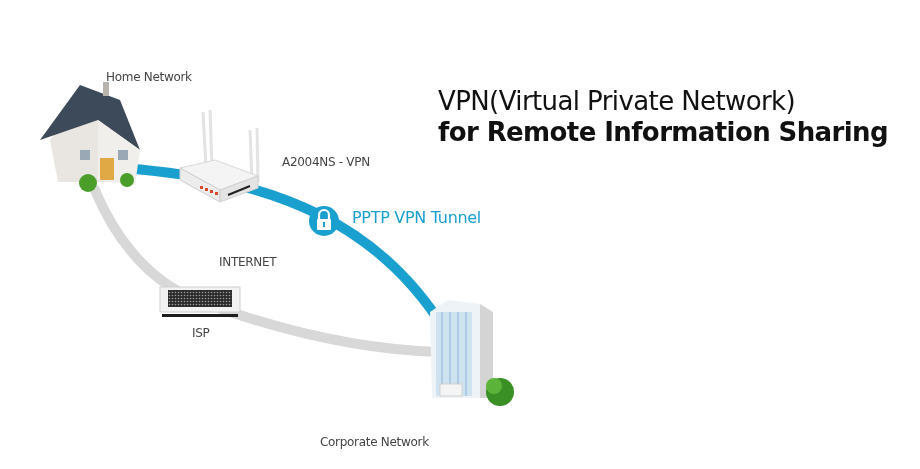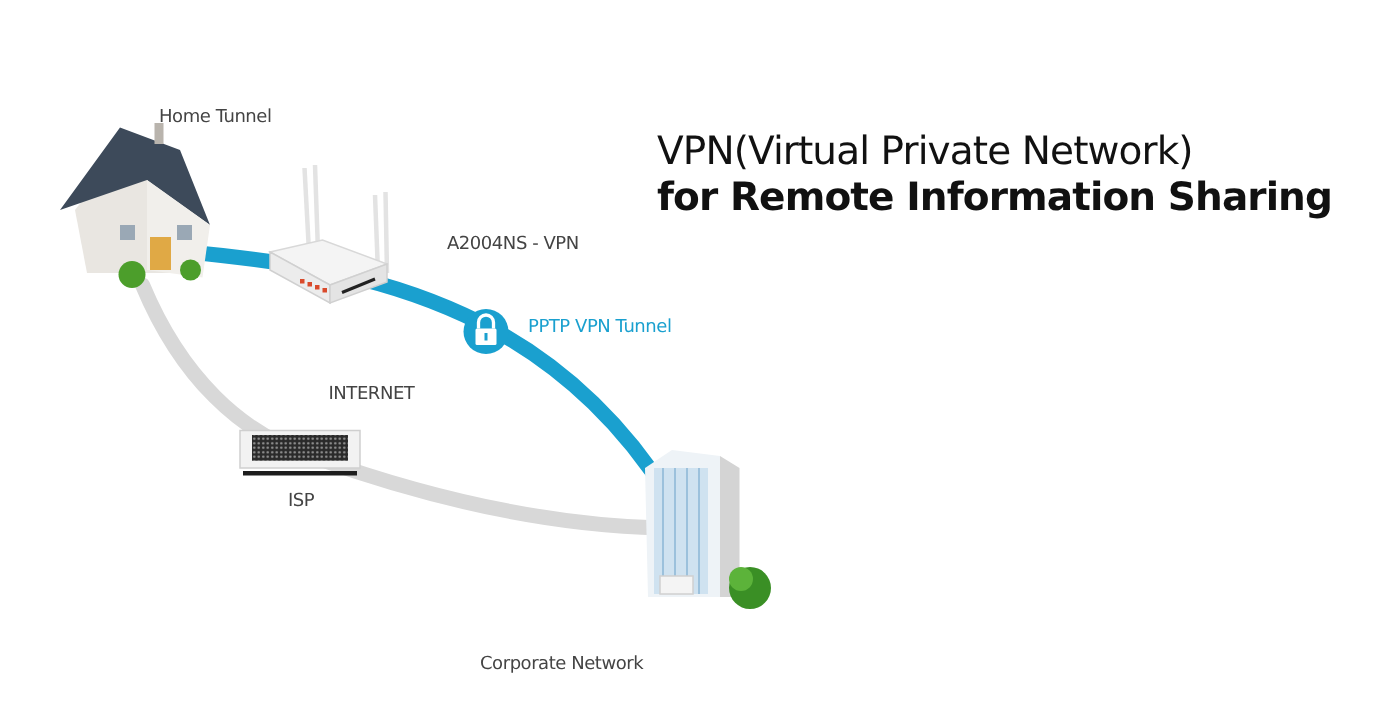--- a/index.html
+++ b/index.html
@@ -3,22 +3,22 @@
 <meta charset="utf-8">
 <style>
   html, body { margin:0; padding:0; background:#ffffff; }
   body { width:920px; height:469px; position:relative; overflow:hidden; font-family:"Liberation Sans", sans-serif; }
   #diagram { position:absolute; left:0; top:0; width:920px; height:469px; }
   .lbl { position:absolute; font-family:"DejaVu Sans", sans-serif; color:#444; font-size:12px; line-height:15px; white-space:nowrap; letter-spacing:-0.3px; }
   .title { position:absolute; left:438px; font-family:"DejaVu Sans", sans-serif; color:#111; font-size:26px; letter-spacing:-0.6px; white-space:nowrap; }
   #t1 { top:70px;margin-top:16px; }
   #t2 { top:117px;font-weight:bold; }
   #home-label { left:106px; top:70px; }
-  #router-label { left:298px; top:155px;text-align:right; }
-  #tunnel-label { left:352px; top:210px; color:#1aa0cf; font-size:12px; }
+  #router-label { left:282px; top:155px;text-align:right; }
+  #tunnel-label { left:352px; top:210px; color:#1aa0cf; font-size:16px; }
   #internet-label { left:219px; top:255px; font-size:12px; }
   #isp-label { left:192px; top:326px; }
   #corp-label { left:320px; top:403px;margin-top:32px; }
 </style>
 </head>
 <body>
 
 <svg id="diagram" viewBox="0 0 920 469" xmlns="http://www.w3.org/2000/svg">
 
   <path d="M95,190 C120,250 160,290 210,305 C280,330 360,350 440,352" fill="none" stroke="#d8d8d8" stroke-width="10" stroke-linecap="round"></path>
@@ -85,19 +85,19 @@
     <rect x="440" y="384" width="22" height="12" fill="#f4f4f4" stroke="#d0d0d0"></rect>
     <circle cx="500" cy="392" r="14" fill="#3a8f25"></circle>
     <circle cx="494" cy="386" r="8" fill="#5cb33a"></circle>
   </g>
 </svg>
 
 <div class="title" id="t1">VPN(Virtual Private Network)</div>
 <div class="title" id="t2">for Remote Information Sharing</div>
 
 <div class="lbl" id="home-label">
-  <div>Home Tunnel</div>
+  <div>Home Network</div>
 </div>
 <div class="lbl" id="router-label">A2004NS - VPN</div>
 <div class="lbl" id="tunnel-label">PPTP VPN Tunnel</div>
 <div class="lbl" id="internet-label">INTERNET</div>
 <div class="lbl" id="isp-label">ISP</div>
 <div class="lbl" id="corp-label">Corporate Network</div>
 
 </body></html>

